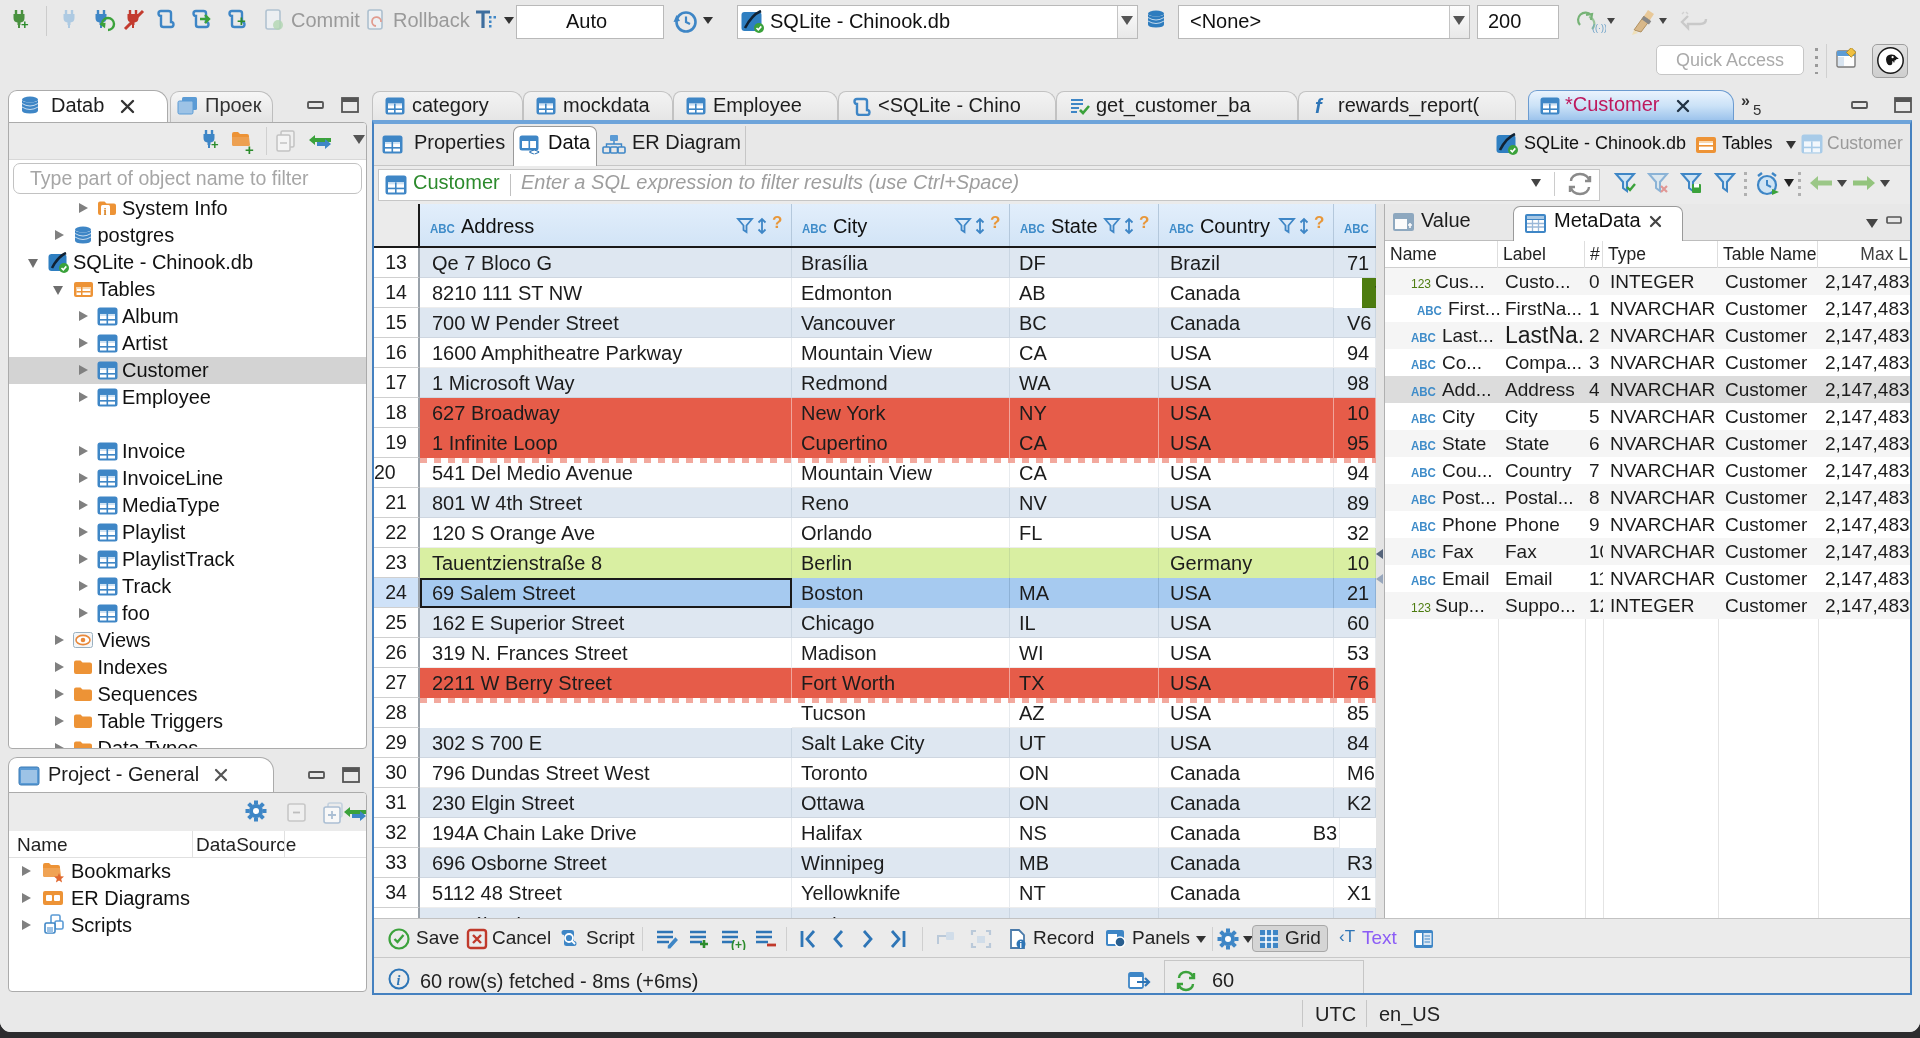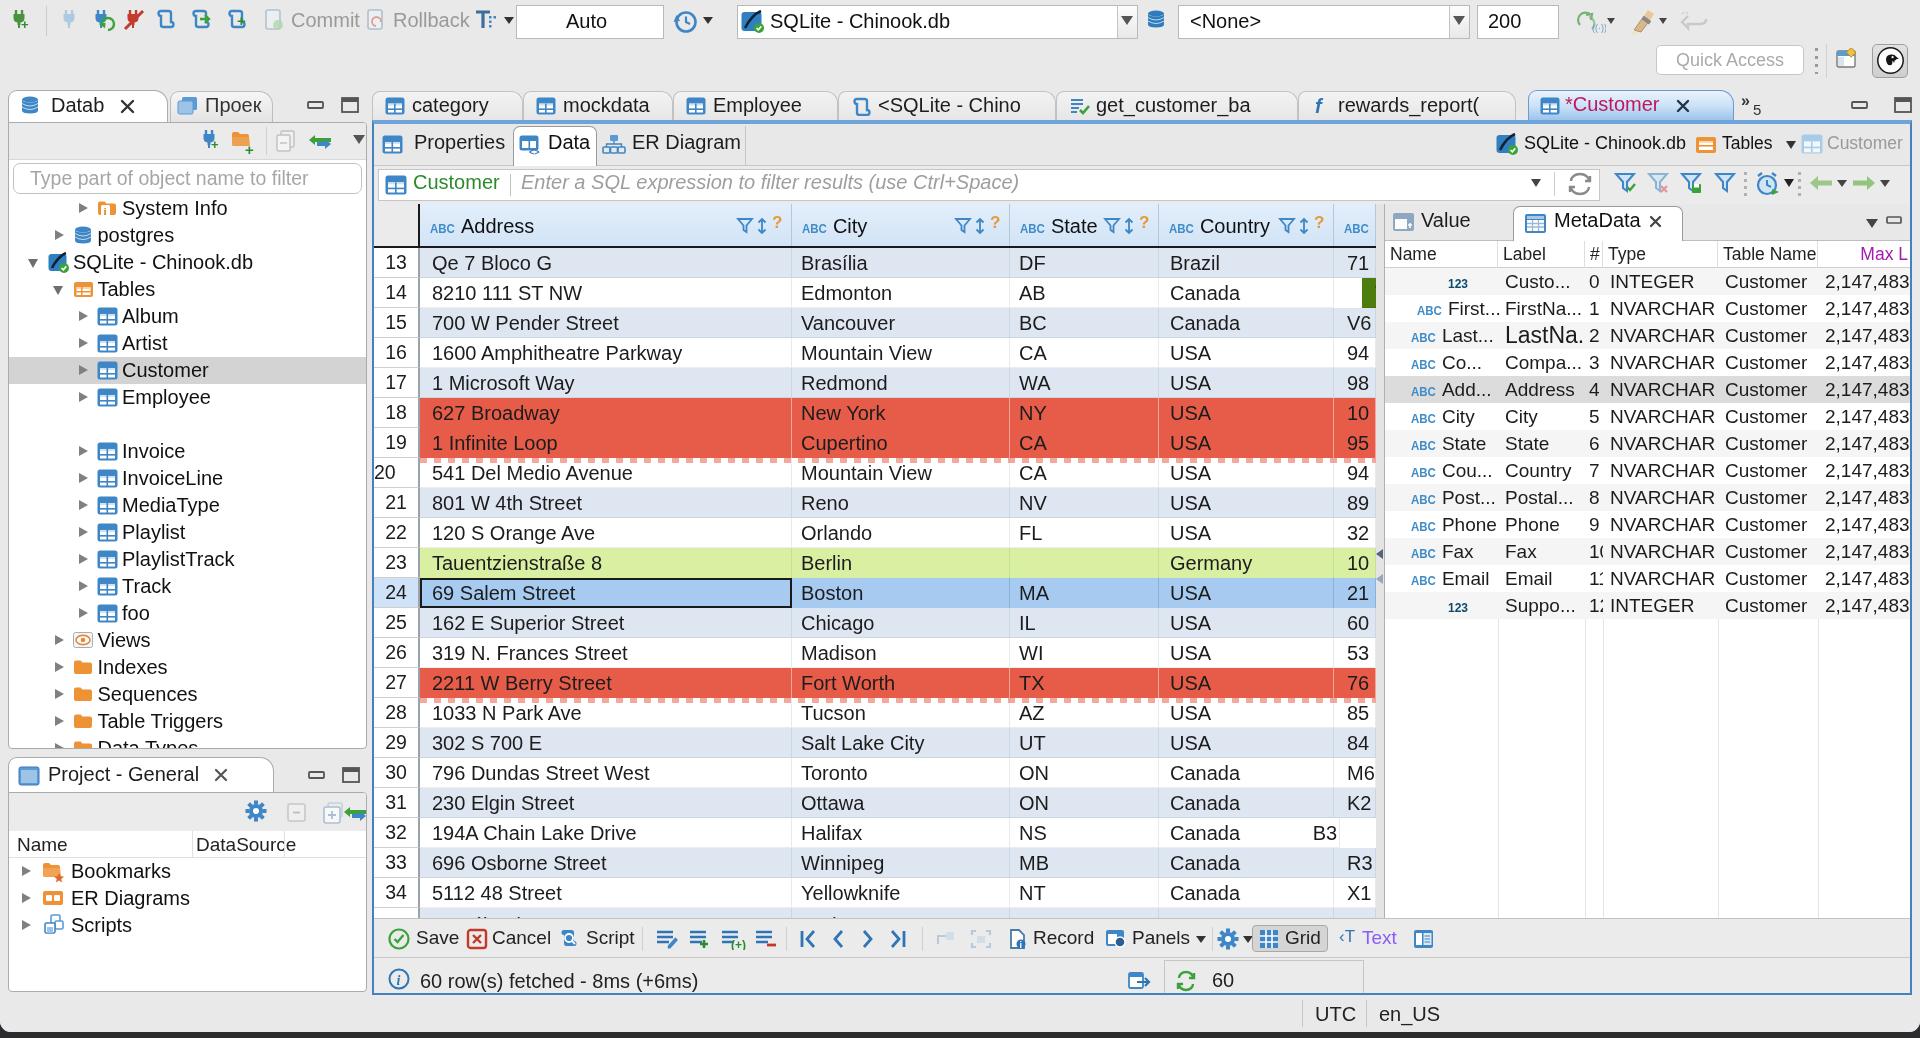--- a/index.html
+++ b/index.html
@@ -7,21 +7,21 @@
 #win{position:absolute;left:0;top:0;width:1920px;height:1032px;background:#e9e9e9;border-radius:0 0 11px 11px;overflow:hidden;}
 svg{display:block;}
 .t{position:absolute;white-space:nowrap;}
 .ptab{position:absolute;top:0;background:#fff;border:1px solid #ababab;border-bottom:none;border-radius:9px 14px 0 0;}
 .ptabi{position:absolute;top:1px;background:linear-gradient(#f6f6f6,#e3e3e3);border:1px solid #bdbdbd;border-bottom:none;border-radius:9px 14px 0 0;}
 .arrr{width:0;height:0;border-left:9px solid #808080;border-top:5.5px solid transparent;border-bottom:5.5px solid transparent;position:absolute;}
 .arrd{width:0;height:0;border-top:9px solid #6e6e6e;border-left:5.5px solid transparent;border-right:5.5px solid transparent;position:absolute;}
 .gc{position:absolute;top:0;height:30px;line-height:30px;overflow:hidden;padding-left:9px;border-right:1px solid rgba(40,70,100,0.10);}
 .mc{position:absolute;top:0;height:27px;line-height:27px;overflow:hidden;padding-left:7px;}
 .abc{font-weight:bold;font-size:11.5px;color:#3f8cc9;display:inline-block;transform:scaleY(1.15);margin-right:6px;position:relative;top:-1px;}
-.n123{font-weight:bold;font-size:12px;color:#0c4a6e;display:inline-block;margin-right:4px;margin-left:37px;}
+.n123{font-weight:normal;font-size:12px;color:#4d7c0f;display:inline-block;margin-right:4px;}
 </style></head><body>
 <div id="win">
 
 <div class="abs" style="left:0;top:0;width:1920px;height:90px;background:#e9e9e9;">
 <div class="abs" style="left:8px;top:8px;">
         <svg width="24" height="24" viewBox="0 0 24 24" style="">
           <path d="M8 2 L8 6 M14 2 L14 6" stroke="#4a9140" stroke-width="2.4"></path>
 <path d="M5.5 6 L16.5 6 L16.5 10 Q16.5 14 12.5 14.5 L12.5 17 L9.5 17 L9.5 14.5 Q5.5 14 5.5 10 Z" fill="#4a9140"></path>
 <rect x="10" y="16" width="2" height="4" fill="#4a9140"></rect>
           <text x="13" y="21" font-size="13" font-weight="bold" fill="#2c8c2c">+</text>
@@ -991,21 +991,20 @@
 <div class="abs" style="left:0;top:464px;width:1002px;height:30px;background:#e65c49;">
 <div class="abs" style="left:0;top:0;width:46px;height:30px;background:#ffffff;border-right:2px solid #9aa2aa;border-bottom:1px solid #cfcfcf;font-size:19.5px;text-align:center;line-height:29px;">27</div>
 <div class="gc" style="left:46px;width:372px;background:#e65c49;border-right:1px solid rgba(255,255,255,0.45);font-size:20px;padding-left:12px;">2211 W Berry Street</div>
 <div class="gc" style="left:418px;width:218px;background:#e65c49;border-right:1px solid rgba(255,255,255,0.45);font-size:20px;padding-left:9px;">Fort Worth</div>
 <div class="gc" style="left:636px;width:149px;background:#e65c49;border-right:1px solid rgba(255,255,255,0.45);font-size:20px;padding-left:9px;">TX</div>
 <div class="gc" style="left:785px;width:175px;background:#e65c49;border-right:1px solid rgba(255,255,255,0.45);font-size:20px;padding-left:11px;">USA</div>
 <div class="gc" style="left:960px;width:42px;background:#e65c49;border-right:1px solid rgba(255,255,255,0.45);font-size:20px;padding-left:13px;">76</div>
 </div>
 <div class="abs" style="left:0;top:494px;width:1002px;height:30px;background:#ffffff;">
 <div class="abs" style="left:0;top:0;width:46px;height:30px;background:#ffffff;border-right:2px solid #9aa2aa;border-bottom:1px solid #cfcfcf;font-size:19.5px;text-align:center;line-height:29px;">28</div>
-<div class="gc" style="left:46px;width:372px;background:#ffffff;border-right:1px solid rgba(40,70,100,0.10);border-bottom:1px solid rgba(0,0,0,0.07);font-size:20px;padding-left:12px;">1033 N Park Ave</div>
 <div class="gc" style="left:418px;width:218px;background:#ffffff;border-right:1px solid rgba(40,70,100,0.10);border-bottom:1px solid rgba(0,0,0,0.07);font-size:20px;padding-left:9px;">Tucson</div>
 <div class="gc" style="left:636px;width:149px;background:#ffffff;border-right:1px solid rgba(40,70,100,0.10);border-bottom:1px solid rgba(0,0,0,0.07);font-size:20px;padding-left:9px;">AZ</div>
 <div class="gc" style="left:785px;width:175px;background:#ffffff;border-right:1px solid rgba(40,70,100,0.10);border-bottom:1px solid rgba(0,0,0,0.07);font-size:20px;padding-left:11px;">USA</div>
 <div class="gc" style="left:960px;width:42px;background:#ffffff;border-right:1px solid rgba(40,70,100,0.10);border-bottom:1px solid rgba(0,0,0,0.07);font-size:20px;padding-left:13px;">85</div>
 </div>
 <div class="abs" style="left:0;top:524px;width:1002px;height:30px;background:#dee7f1;">
 <div class="abs" style="left:0;top:0;width:46px;height:30px;background:#ffffff;border-right:2px solid #9aa2aa;border-bottom:1px solid #cfcfcf;font-size:19.5px;text-align:center;line-height:29px;">29</div>
 <div class="gc" style="left:46px;width:372px;background:#dee7f1;border-right:1px solid rgba(40,70,100,0.10);border-bottom:1px solid rgba(0,0,0,0.07);font-size:20px;padding-left:12px;">302 S 700 E</div>
 <div class="gc" style="left:418px;width:218px;background:#dee7f1;border-right:1px solid rgba(40,70,100,0.10);border-bottom:1px solid rgba(0,0,0,0.07);font-size:20px;padding-left:9px;">Salt Lake City</div>
 <div class="gc" style="left:636px;width:149px;background:#dee7f1;border-right:1px solid rgba(40,70,100,0.10);border-bottom:1px solid rgba(0,0,0,0.07);font-size:20px;padding-left:9px;">UT</div>
@@ -1097,21 +1096,21 @@
               <rect x="2" y="3" width="14" height="6" rx="1" fill="none" stroke="#555" stroke-width="1.7"></rect>
             </svg>
           </div>
 </div>
 <div class="abs" style="left:0;top:37px;width:526px;height:27px;background:#fff;border-bottom:1px solid #cfcfcf;">
 <div class="mc" style="left:0px;width:113px;font-size:17.5px;color:#222;border-right:1px solid #dedede;padding-left:5px;">Name</div>
 <div class="mc" style="left:113px;width:87px;font-size:17.5px;color:#222;border-right:1px solid #dedede;padding-left:5px;">Label</div>
 <div class="mc" style="left:200px;width:18px;font-size:17.5px;color:#222;border-right:1px solid #dedede;padding-left:5px;">#</div>
 <div class="mc" style="left:218px;width:115px;font-size:17.5px;color:#222;border-right:1px solid #dedede;padding-left:5px;">Type</div>
 <div class="mc" style="left:333px;width:100px;font-size:17.5px;color:#222;border-right:1px solid #dedede;padding-left:5px;">Table Name</div>
-<div class="mc" style="left:433px;width:93px;font-size:17.5px;color:#a21caf;border-right:1px solid #dedede;padding-left:5px;text-align:right;padding-right:2px;">Max L</div>
+<div class="mc" style="left:433px;width:93px;font-size:17.5px;color:#404040;border-right:1px solid #dedede;padding-left:5px;text-align:right;padding-right:2px;">Max L</div>
 </div>
 <div class="abs" style="left:0;top:64px;width:526px;height:27px;background:#f5f5f5;">
 <div class="mc" style="left:0px;width:113px;padding-left:26px;font-size:19px;"><span class="n123">123</span>Cus...</div>
 <div class="mc" style="left:113px;width:87px;font-size:19px;">Custo...</div>
 <div class="mc" style="left:200px;width:18px;padding-left:4px;font-size:19px;">0</div>
 <div class="mc" style="left:218px;width:115px;font-size:19px;">INTEGER</div>
 <div class="mc" style="left:333px;width:100px;font-size:19px;">Customer</div>
 <div class="mc" style="left:433px;width:93px;font-size:19px;">2,147,483</div>
 </div>
 <div class="abs" style="left:0;top:91px;width:526px;height:27px;background:#ffffff;">

